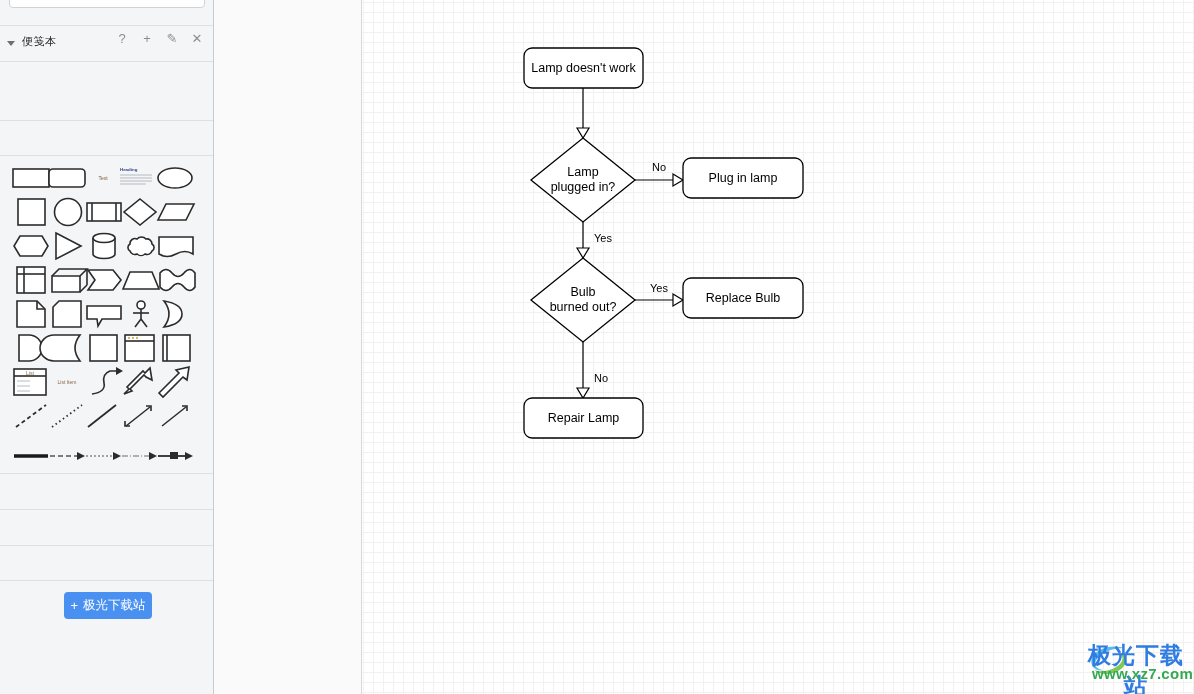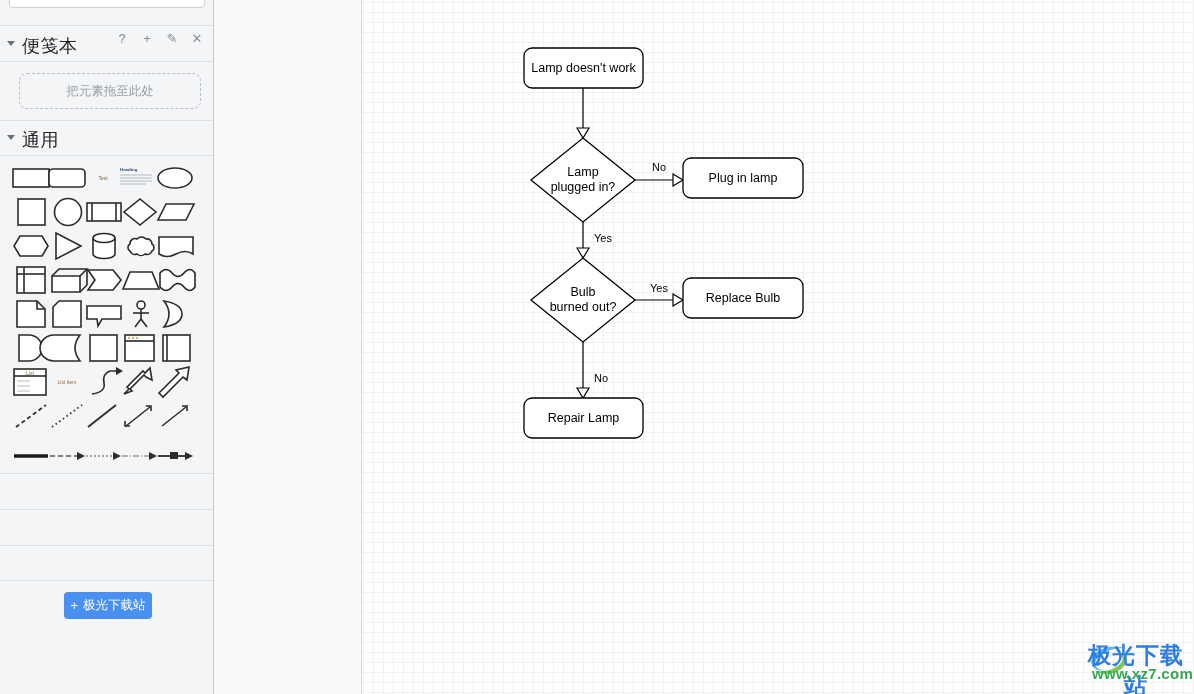--- a/index.html
+++ b/index.html
@@ -42,21 +42,21 @@
     border-bottom: 4px solid transparent;
   }
   .sec-caret.open {
     border-left: 4px solid transparent;
     border-right: 4px solid transparent;
     border-top: 5px solid #6b7076;
     left: 7px; top: 14px;
   }
   .sec-title {
     position: absolute; left: 22px; top: 7px;
-    font-size: 18px; color: #222426; letter-spacing: .5px;
+    font-size: 11px; color: #222426; letter-spacing: .5px;
   }
   .hdr-icons { position: absolute; right: 10px; top: 4px; display: flex; gap: 11px; align-items: center; }
   .hdr-icons .ic { width: 14px; height: 16px; color: #8a8f95; font-size: 13px; line-height: 16px; text-align:center; cursor:pointer; }
 
   .dropzone {
     position: absolute; left: 19px; top: 73px;
     width: 182px; height: 36px;
     border: 1px dashed #b9bec4;
     border-radius: 8px;
     color: #9aa0a6; font-size: 12.5px;
@@ -137,28 +137,23 @@
       <span class="sec-title">便笺本</span>
       <span class="hdr-icons">
         <span class="ic">?</span>
         <span class="ic">+</span>
         <span class="ic">✎</span>
         <span class="ic">✕</span>
       </span>
     </div>
     <div class="sep" style="top:61px;"></div>
 
-    <div class="dropzone">把元素拖至此处</div>
 
     <div class="sep" style="top:120px;"></div>
 
-    <div class="sec-header" style="top:121px;">
-      <span class="sec-caret open"></span>
-      <span class="sec-title">通用</span>
-    </div>
     <div class="sep" style="top:155px;"></div>
 
     <div id="palette">
 
       <div class="shp" style="left:12px; top:10px;">
         <svg viewBox="0 0 38 28">
             <rect class="sline" x="1" y="5" width="36" height="18"></rect>
           </svg>
         </div>
       <div class="shp" style="left:48px; top:10px;">

